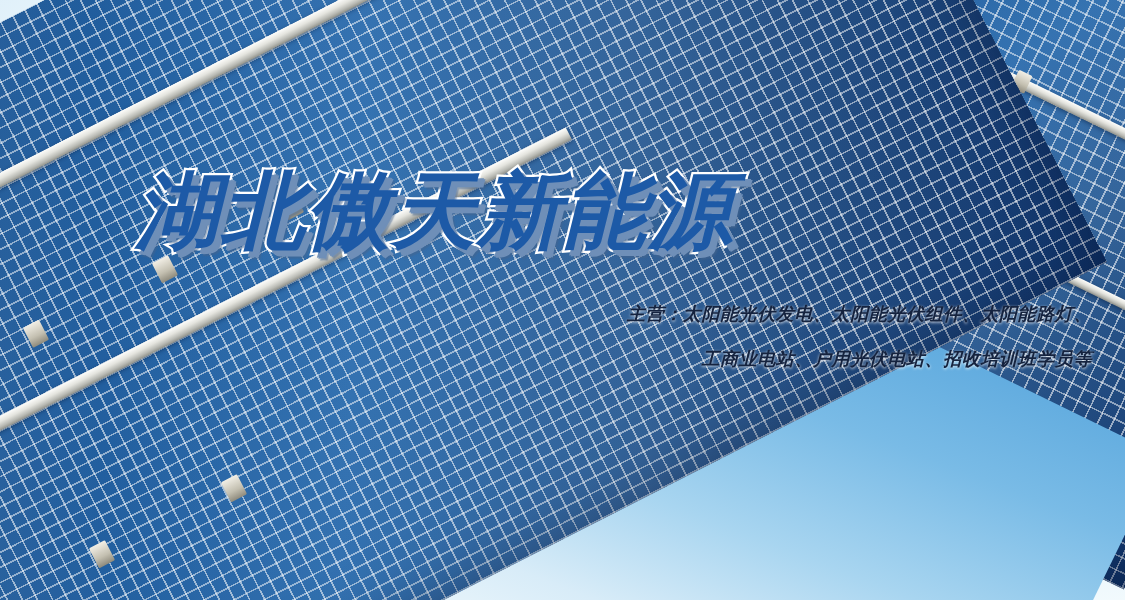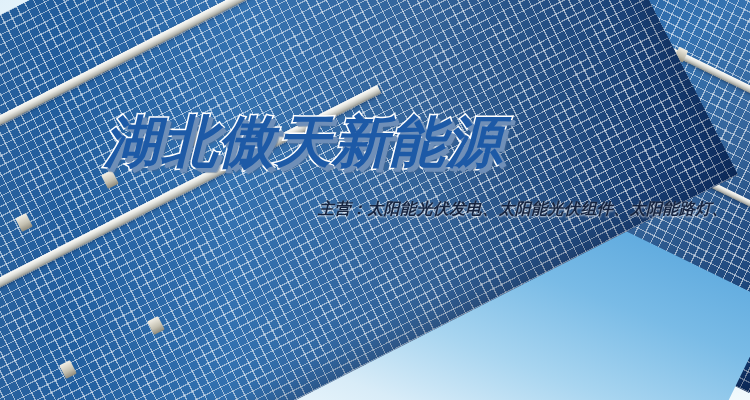--- a/index.html
+++ b/index.html
@@ -56,42 +56,42 @@
   .panelWrap{position:absolute;inset:0;}
 
   
   .skyMask{
     position:absolute;
     background:linear-gradient(175deg,#5aa7dd 0%,#79bbe6 28%,#a8d5f0 55%,#d8ecf8 78%,#f2fafd 100%);
   }
 
   
   #title{
-    position:absolute;left:104px;top:112px;
+    position:absolute;left:90px;top:112px;
     font-family:"DejaVu Sans","Liberation Sans",sans-serif;
     font-size:56px;line-height:60px;
     font-weight:bold;font-style:italic;
     letter-spacing:1px;
     color:#1d5aa7;
     white-space:nowrap;
     -webkit-text-stroke:3px #ffffff;
     paint-order:stroke fill;
     text-shadow:
        3px 3px 0 #6f8fb8,
        4px 4px 0 #6f8fb8,
        5px 5px 1px rgba(70,100,140,.55);
   }
 
   
   #subtitle{
     position:absolute;right:22px;top:194px;
     width:600px;
     text-align:right;
     font-family:"DejaVu Sans","Liberation Sans",sans-serif;
-    font-size:16px;line-height:30px;
+    font-size:12px;line-height:30px;
     font-style:italic;font-weight:bold;
     color:#15233f;
     letter-spacing:.4px;
     text-shadow:0 1px 2px rgba(255,255,255,.85);
   }
   #subtitle div{white-space:nowrap;}
   .sub-l1{text-align:right;}
   .sub-l2{text-align:center;padding-right:44px;}
   .sub-l3{text-align:right;}
 </style>
@@ -143,15 +143,16 @@
     <div class="clamp" style="left:62px;top:362px;width:12px;height:15px;transform:rotate(-27deg);"></div>
     <div class="clamp" style="left:150px;top:318px;width:12px;height:15px;transform:rotate(-27deg);"></div>
 
     <div class="skyMask" style="left:-360px;top:-430px;width:1100px;height:560px;transform:rotate(-27deg);transform-origin:left top;"></div>
   </div>
 
   <div id="title">湖北傲天新能源</div>
 
   <div id="subtitle">
     <div class="sub-l1">主营：太阳能光伏发电、太阳能光伏组件、太阳能路灯、</div>
+    <div class="sub-l3">工商业电站、户用光伏电站、招收培训班学员等</div>
   </div>
 
 </div>
 
 </body></html>

